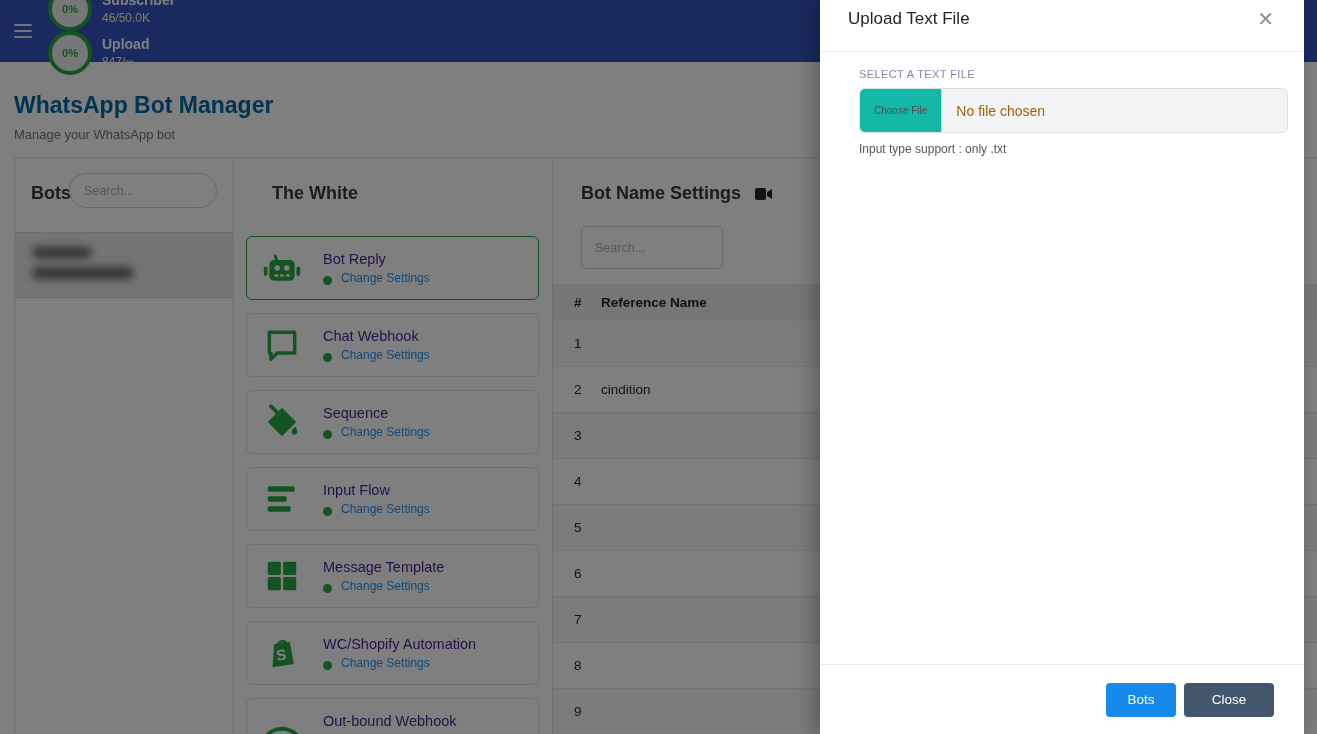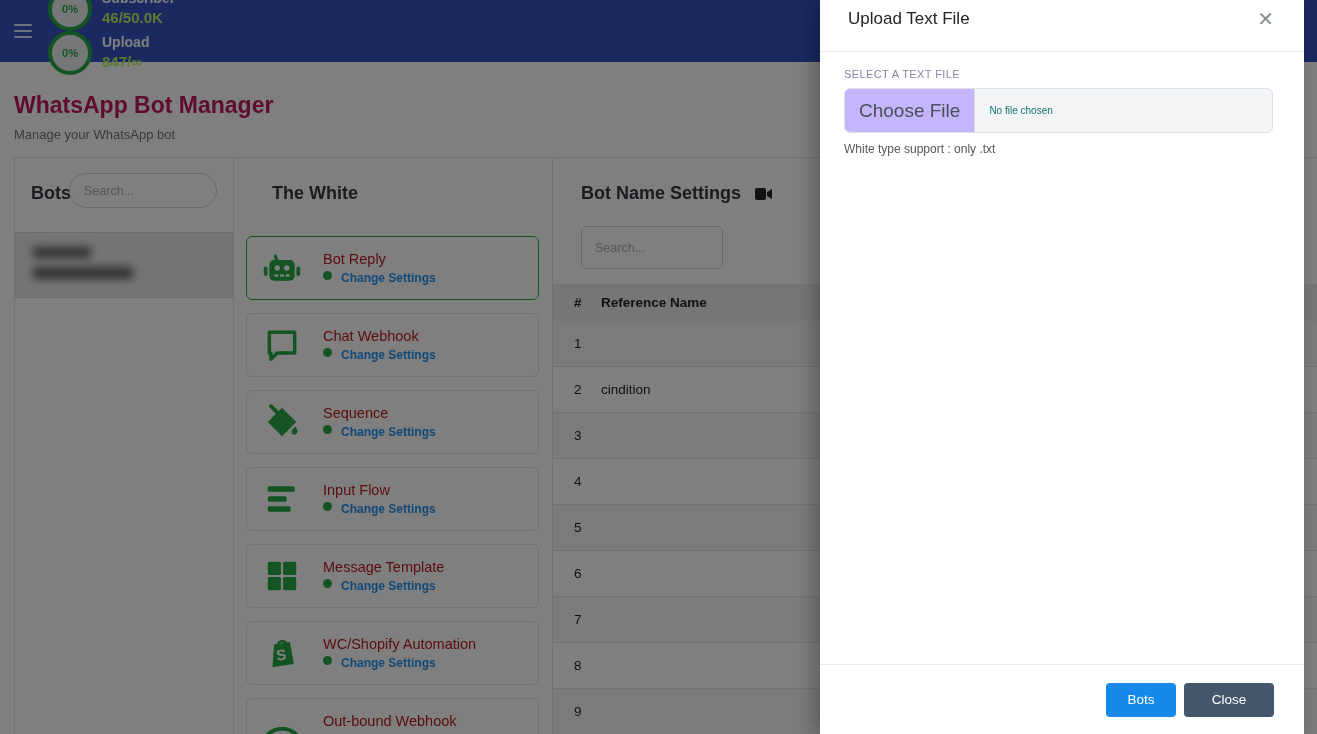--- a/index.html
+++ b/index.html
@@ -14,25 +14,25 @@
   .hamburger { width:18px; height:14px; margin-left:14px; display:flex;
     flex-direction:column; justify-content:space-between; cursor:pointer; }
   .hamburger span { display:block; height:2px; background:rgba(255,255,255,.85); border-radius:1px; }
   .stat { display:flex; align-items:center; margin-left:16px; }
   .stat-circle { width:44px; height:44px; border-radius:50%;
     border:4px solid var(--accent_green); background:#eceef0;
     display:flex; align-items:center; justify-content:center;
     font-size:11px; font-weight:bold; color:var(--accent_green); }
   .stat-texts { margin-left:10px; line-height:1.35; }
   .stat-label { color:#fff; font-size:14px; font-weight:bold; }
-  .stat-count { color:#bef264; font-size:15px; font-weight:bold; }
+  .stat-count { color:#fef9c3; font-size:12px; font-weight:normal; }
 
   
   .page-title { position:absolute; left:14px; top:92px; font-size:23px;
-    font-weight:bold; color:#be185d;text-align:center; }
+    font-weight:bold; color:#0369a1;text-align:center; }
   .page-subtitle { position:absolute; left:14px; top:127px; font-size:13px; color:#6c757d; }
 
   
   .panel { position:absolute; left:14px; top:157px; right:0; bottom:-40px;
     border-top:1px solid #dee2e6; border-left:1px solid #dee2e6; background:#fff; }
   .col1 { position:absolute; left:0; top:0; width:219px; bottom:0; border-right:1px solid #dee2e6; }
   .col2 { position:absolute; left:219px; top:0; width:319px; bottom:0; border-right:1px solid #dee2e6; }
   .col3 { position:absolute; left:538px; top:0; right:0; bottom:0; }
 
   .col-heading { font-size:18px; font-weight:bold; color:#343a40; }
@@ -50,22 +50,22 @@
   .bot-item .blur-line.l2 { width:100px; height:12px; }
 
   .col2-head { position:absolute; left:16px; top:25px;margin-left:22px; }
   .cards { position:absolute; left:12px; top:78px; width:293px; }
   .card { height:64px; border:1px solid #dee2e6; border-radius:6px; margin-bottom:13px;
     display:flex; align-items:center; padding-left:16px; background:#fff; cursor:pointer; }
   .card.selected { border-color:var(--accent_green); }
   .card-icon { width:38px; height:38px; flex:0 0 38px; }
   .card-icon svg { width:38px; height:38px; }
   .card-body { margin-left:22px; }
-  .card-title { font-size:14.5px; color:#b91c1c; margin-bottom:4px; }
-  .card-link { display:flex; align-items:flex-start; font-size:12px; font-weight:bold;
+  .card-title { font-size:14.5px; color:#4c1d95; margin-bottom:4px; }
+  .card-link { display:flex; align-items:flex-end; font-size:12px; font-weight:normal;
     color:var(--link_blue); cursor:pointer; }
   .card-link .dot { width:9px; height:9px; border-radius:50%; background:var(--accent_green);
     margin-right:9px; }
 
   .col3-head { position:absolute; left:28px; top:25px; display:flex; align-items:center; }
   .cam-icon { margin-left:14px; display:inline-flex; }
   .box-search { position:absolute; left:28px; top:68px; width:142px; height:43px;
     border:1px solid #ced4da; border-radius:5px; padding:0 13px; font-size:12.5px;
     color:#495057; background:#fff; outline:none; }
 
@@ -82,27 +82,27 @@
 
   
   .backdrop { position:absolute; inset:0; background:rgba(0,0,0,0.5); z-index:10; }
   .modal { position:absolute; left:820px; top:0; width:484px; height:734px; background:#fff;
     z-index:20; box-shadow:-6px 0 18px rgba(0,0,0,0.28); }
   .modal-header { position:absolute; left:0; top:0; width:100%; height:52px;
     border-bottom:1px solid #e9ecef; display:flex; align-items:center;
     justify-content:space-between; padding:0 30px 13px 28px; }
   .modal-title { font-size:17px; color:#212529; }
   .modal-close { font-size:20px; color:#868e96; cursor:pointer; line-height:1; }
-  .modal-body { position:absolute; left:24px; top:68px; width:429px; }
+  .modal-body { position:absolute; left:39px; top:68px; width:429px; }
   .field-label { font-size:11px; letter-spacing:.4px; color:#8486a8; margin-bottom:8px; }
   .file-control { display:flex; align-items:center; height:45px; background:#f3f4f6;
     border:1px solid #dcdfe3; border-radius:6px; overflow:hidden; cursor:pointer; }
   .choose-btn { height:100%; display:flex; align-items:center; padding:0 14px;
-    font-size:19px; color:#495057; background:#c4b5fd; border-right:1px solid #d6dade; }
-  .file-status { padding-left:14px; font-size:10px; color:#0f766e; }
+    font-size:10px; color:#495057; background:#14b8a6; border-right:1px solid #d6dade; }
+  .file-status { padding-left:14px; font-size:14px; color:#a16207; }
   .file-hint { margin-top:9px; font-size:12px; color:#55585c; }
   .modal-footer { position:absolute; left:0; bottom:0; width:100%; height:70px;
     border-top:1px solid #e9ecef; display:flex; align-items:center;
     justify-content:flex-end; padding-right:30px; }
   .btn { height:34px; border:none; border-radius:4px; color:#fff; font-size:13.5px;
     font-family:inherit; cursor:pointer; }
   .btn-save { width:70px; background:var(--save_bg); margin-right:8px; }
   .btn-close { width:90px; background:var(--close_bg); }
 </style>
 </head>
@@ -372,19 +372,19 @@
   <div class="modal-header">
     <span class="modal-title">Upload Text File</span>
     <span class="modal-close">✕</span>
   </div>
   <div class="modal-body">
     <div class="field-label">SELECT A TEXT FILE</div>
     <div class="file-control">
       <span class="choose-btn">Choose File</span>
       <span class="file-status">No file chosen</span>
     </div>
-    <div class="file-hint">White type support : only .txt</div>
+    <div class="file-hint">Input type support : only .txt</div>
   </div>
   <div class="modal-footer">
     <button class="btn btn-save">Bots</button>
     <button class="btn btn-close">Close</button>
   </div>
 </div>
 
 </body></html>

